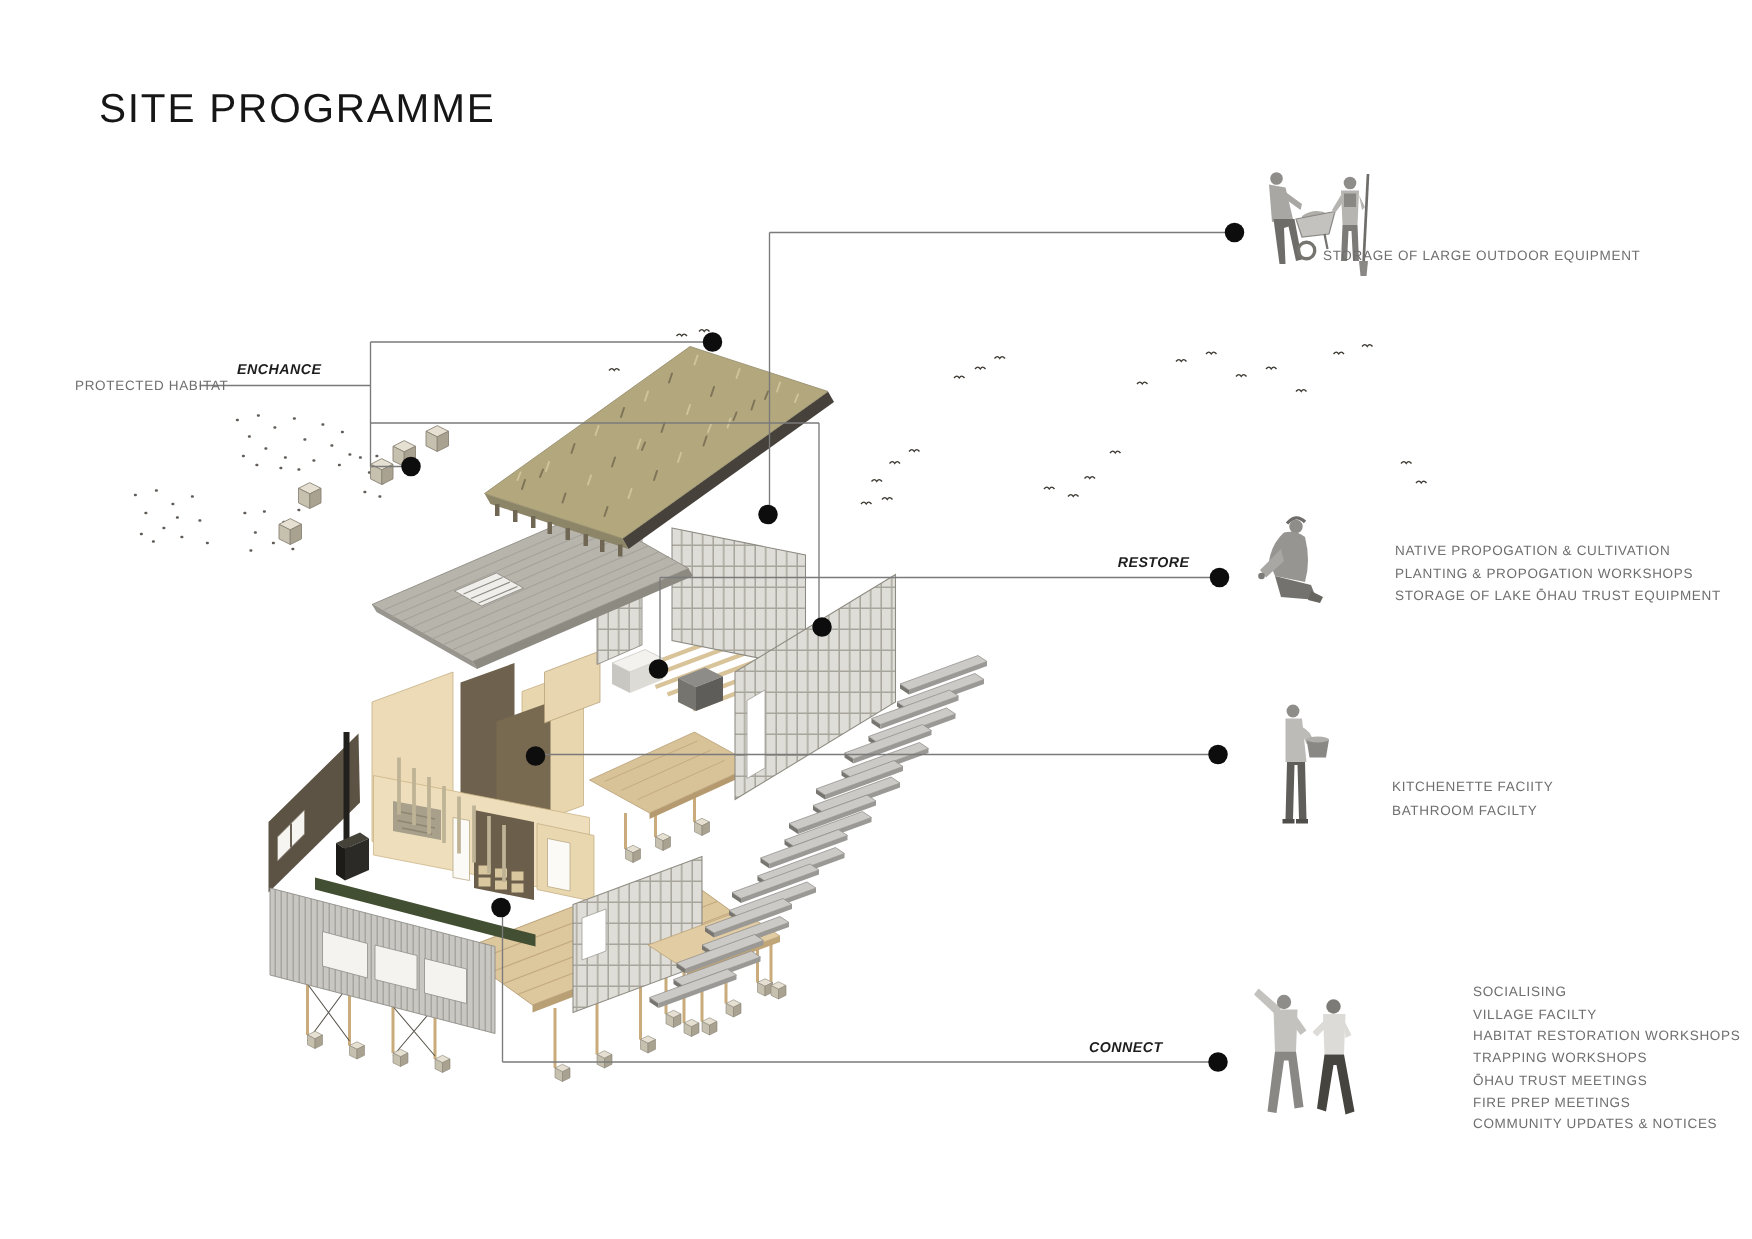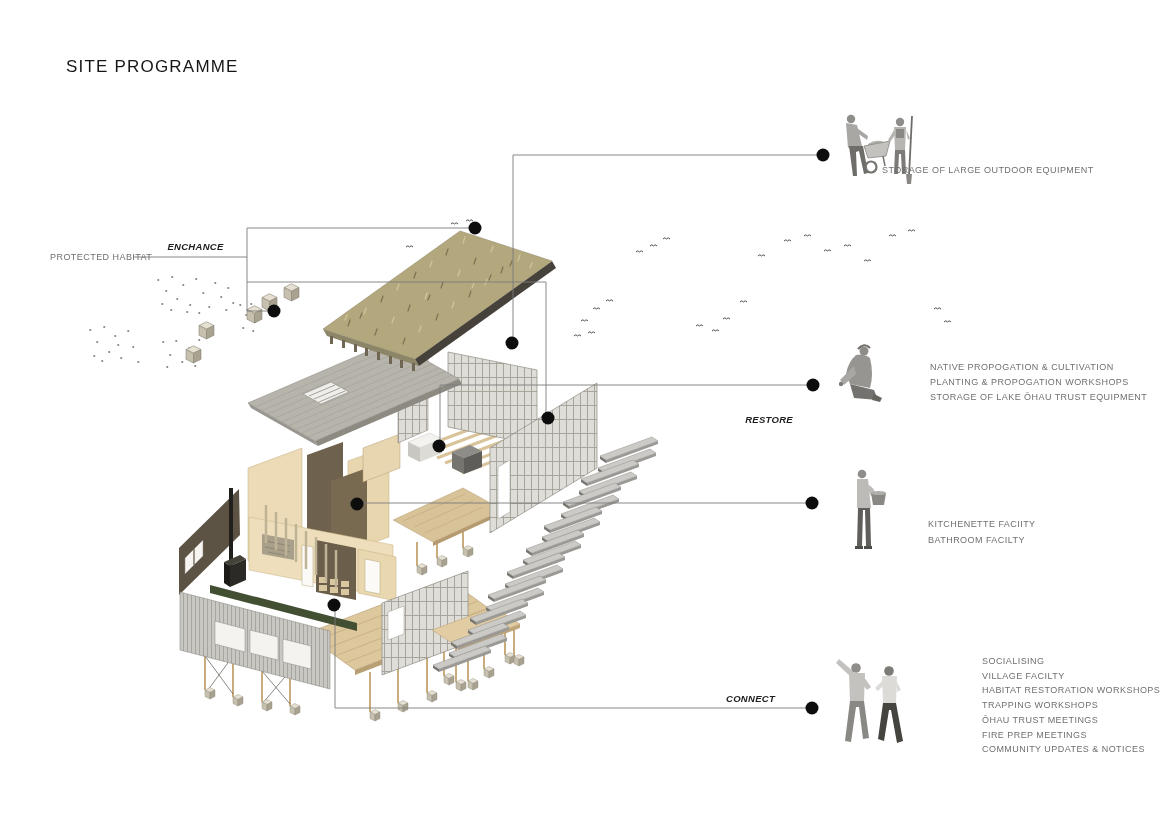--- a/index.html
+++ b/index.html
@@ -1,19 +1,19 @@
 <!DOCTYPE html>
 <html><head>
 <meta charset="utf-8">
 <style>
   html,body{margin:0;padding:0;background:#fff;}
   #page{position:relative;width:1168px;height:826px;background:#ffffff;overflow:hidden;
         font-family:"Liberation Sans",sans-serif;}
   .abs{position:absolute;white-space:nowrap;}
-  #title{left:66px;top:57px;font-size:17px;letter-spacing:1.2px;color:#161616;font-weight:400;}
+  #title{left:66px;top:57px;font-size:27px;letter-spacing:1.2px;color:#161616;font-weight:400;}
   .small-label{font-size:9px;letter-spacing:.45px;color:#6f6f6f;}
   .verb{font-size:9.5px;font-style:italic;font-weight:700;letter-spacing:.3px;color:#1d1d1d;}
   .label-list div{font-size:9px;letter-spacing:.45px;color:#6f6f6f;white-space:nowrap;}
   .lh15 div{line-height:15px;}
   .lh16 div{line-height:16px;}
   .lh147 div{line-height:14.7px;}
   svg{position:absolute;left:0;top:0;}
 </style>
 </head>
 <body>
@@ -301,22 +301,22 @@
       <circle cx="66" cy="16" r="4.8" fill="#7d7b77"></circle>
       <path d="M59,21 L74,21 L73,48 L60,48 Z" fill="#dddbd7"></path>
       <path d="M60,25 L52,33 L55,36 L62,29 Z M73,25 L78,35 L74,37 Z" fill="#dddbd7"></path>
       <path d="M60,48 L55,84 L61,86 L66,55 L68,55 L74,88 L80,86 L73,48 Z" fill="#46443f"></path>
     </g>
   </svg>
 
   <div id="title" class="abs">SITE PROGRAMME</div>
 
   <div class="abs small-label" style="left:50px;top:252px;">PROTECTED HABITAT</div>
-  <div class="abs verb" style="left:158px;top:241px;width:75px;text-align:center;">ENCHANCE</div>
-  <div class="abs verb" style="left:733px;top:370px;width:60px;text-align:right;margin-top:44px;">RESTORE</div>
+  <div class="abs verb" style="left:158px;top:241px;width:75px;text-align:left;">ENCHANCE</div>
+  <div class="abs verb" style="left:733px;top:370px;width:60px;text-align:right;">RESTORE</div>
   <div class="abs verb" style="left:726px;top:693px;width:62px;text-align:left;">CONNECT</div>
 
   <div class="abs small-label" style="left:882px;top:165px;">STORAGE OF LARGE OUTDOOR EQUIPMENT</div>
 
   <div class="abs label-list lh15" style="left:930px;top:360px;">
     <div>NATIVE PROPOGATION &amp; CULTIVATION</div>
     <div>PLANTING &amp; PROPOGATION WORKSHOPS</div>
     <div>STORAGE OF LAKE ŌHAU TRUST EQUIPMENT</div>
   </div>
 

